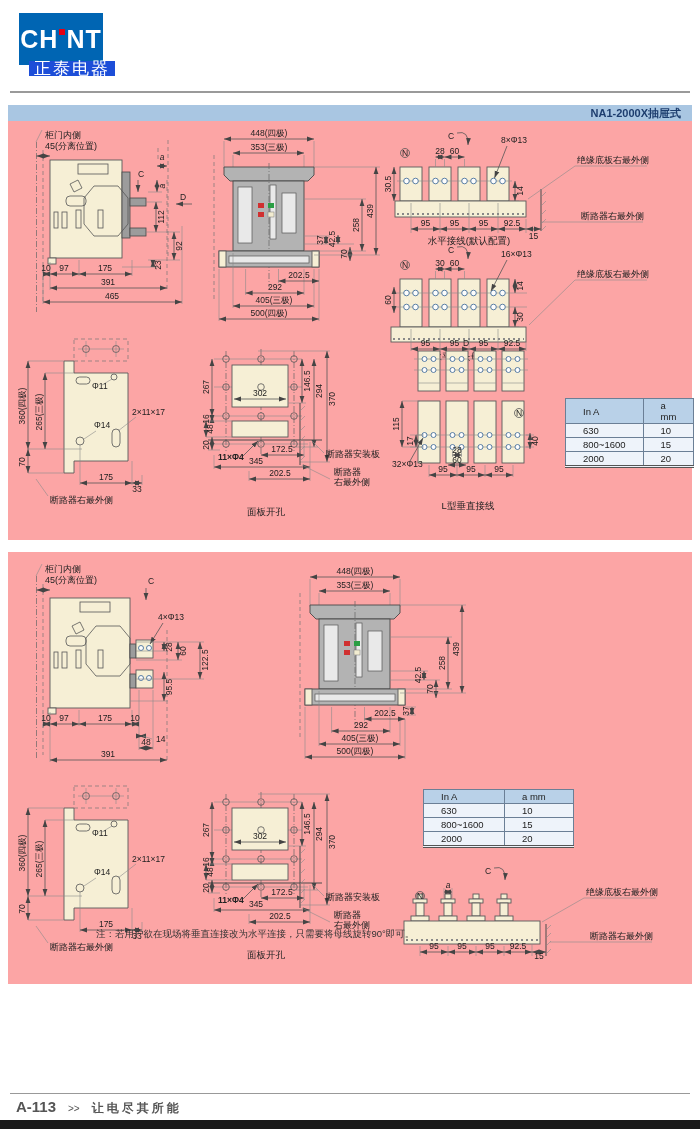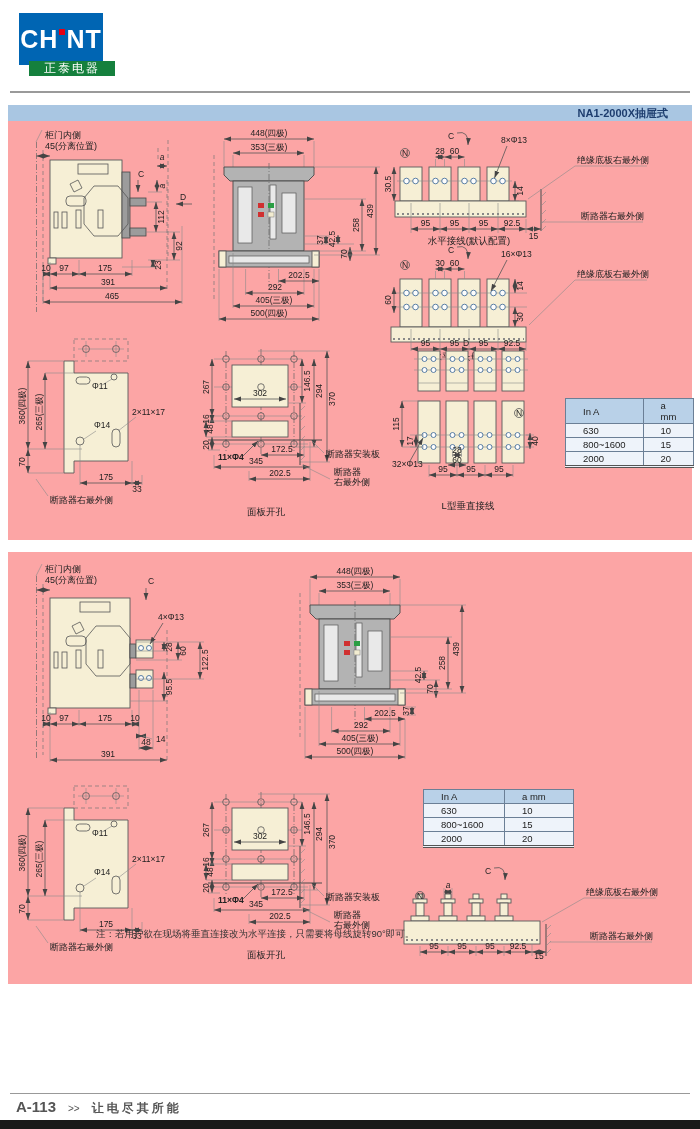--- a/index.html
+++ b/index.html
@@ -3,28 +3,28 @@
 <meta charset="utf-8">
 <style>
   html,body{margin:0;padding:0;}
   body{width:700px;height:1129px;position:relative;background:#fff;
        font-family:"Liberation Sans",sans-serif;overflow:hidden;}
   
   .logo-main{position:absolute;left:19px;top:13px;width:84px;height:52px;background:#0065b3;
      color:#fff;display:flex;align-items:center;justify-content:center;font-weight:bold;
      font-size:25px;letter-spacing:1px;}
   .logo-dot{width:6px;height:6px;background:#e60012;margin:0 1px 15px 1px;}
-  .logo-sub{position:absolute;left:29px;top:61px;width:86px;height:15px;background:#15803d;
-     color:#fff;font-size:12px;display:flex;align-items:center;justify-content:center;letter-spacing:2px;}
+  .logo-sub{position:absolute;left:29px;top:61px;width:86px;height:15px;background:#1d4ed8;
+     color:#fff;font-size:17px;display:flex;align-items:center;justify-content:center;letter-spacing:2px;}
   .hr-top{position:absolute;left:10px;top:91px;width:680px;border-top:2px solid #9a9a9a;}
   
   .panel{position:absolute;left:8px;width:684px;}
   #panel1{top:105px;} #panel2{top:552px;}
   .panel-title{height:16px;background:#a9c6e2;color:#1d3d6e;font-size:11px;font-weight:bold;
-     text-align:right;padding-right:24px;line-height:16px;box-sizing:border-box;}
+     text-align:right;padding-right:11px;line-height:16px;box-sizing:border-box;}
   .panel-body{position:relative;background:#fca5a5;width:100%;}
   #panel1 .panel-body{height:419px;} #panel2 .panel-body{height:432px;}
   .diagram{position:absolute;}
   
   svg text{font-family:"Liberation Sans",sans-serif;}
   .d{font-size:8.5px;fill:#222;text-anchor:middle;}
   .ds{font-size:8.5px;fill:#222;text-anchor:start;}
   .dc{font-size:9px;fill:#222;text-anchor:start;}
   .cap{font-size:9.5px;fill:#222;text-anchor:middle;}
   .it{font-style:italic;}

